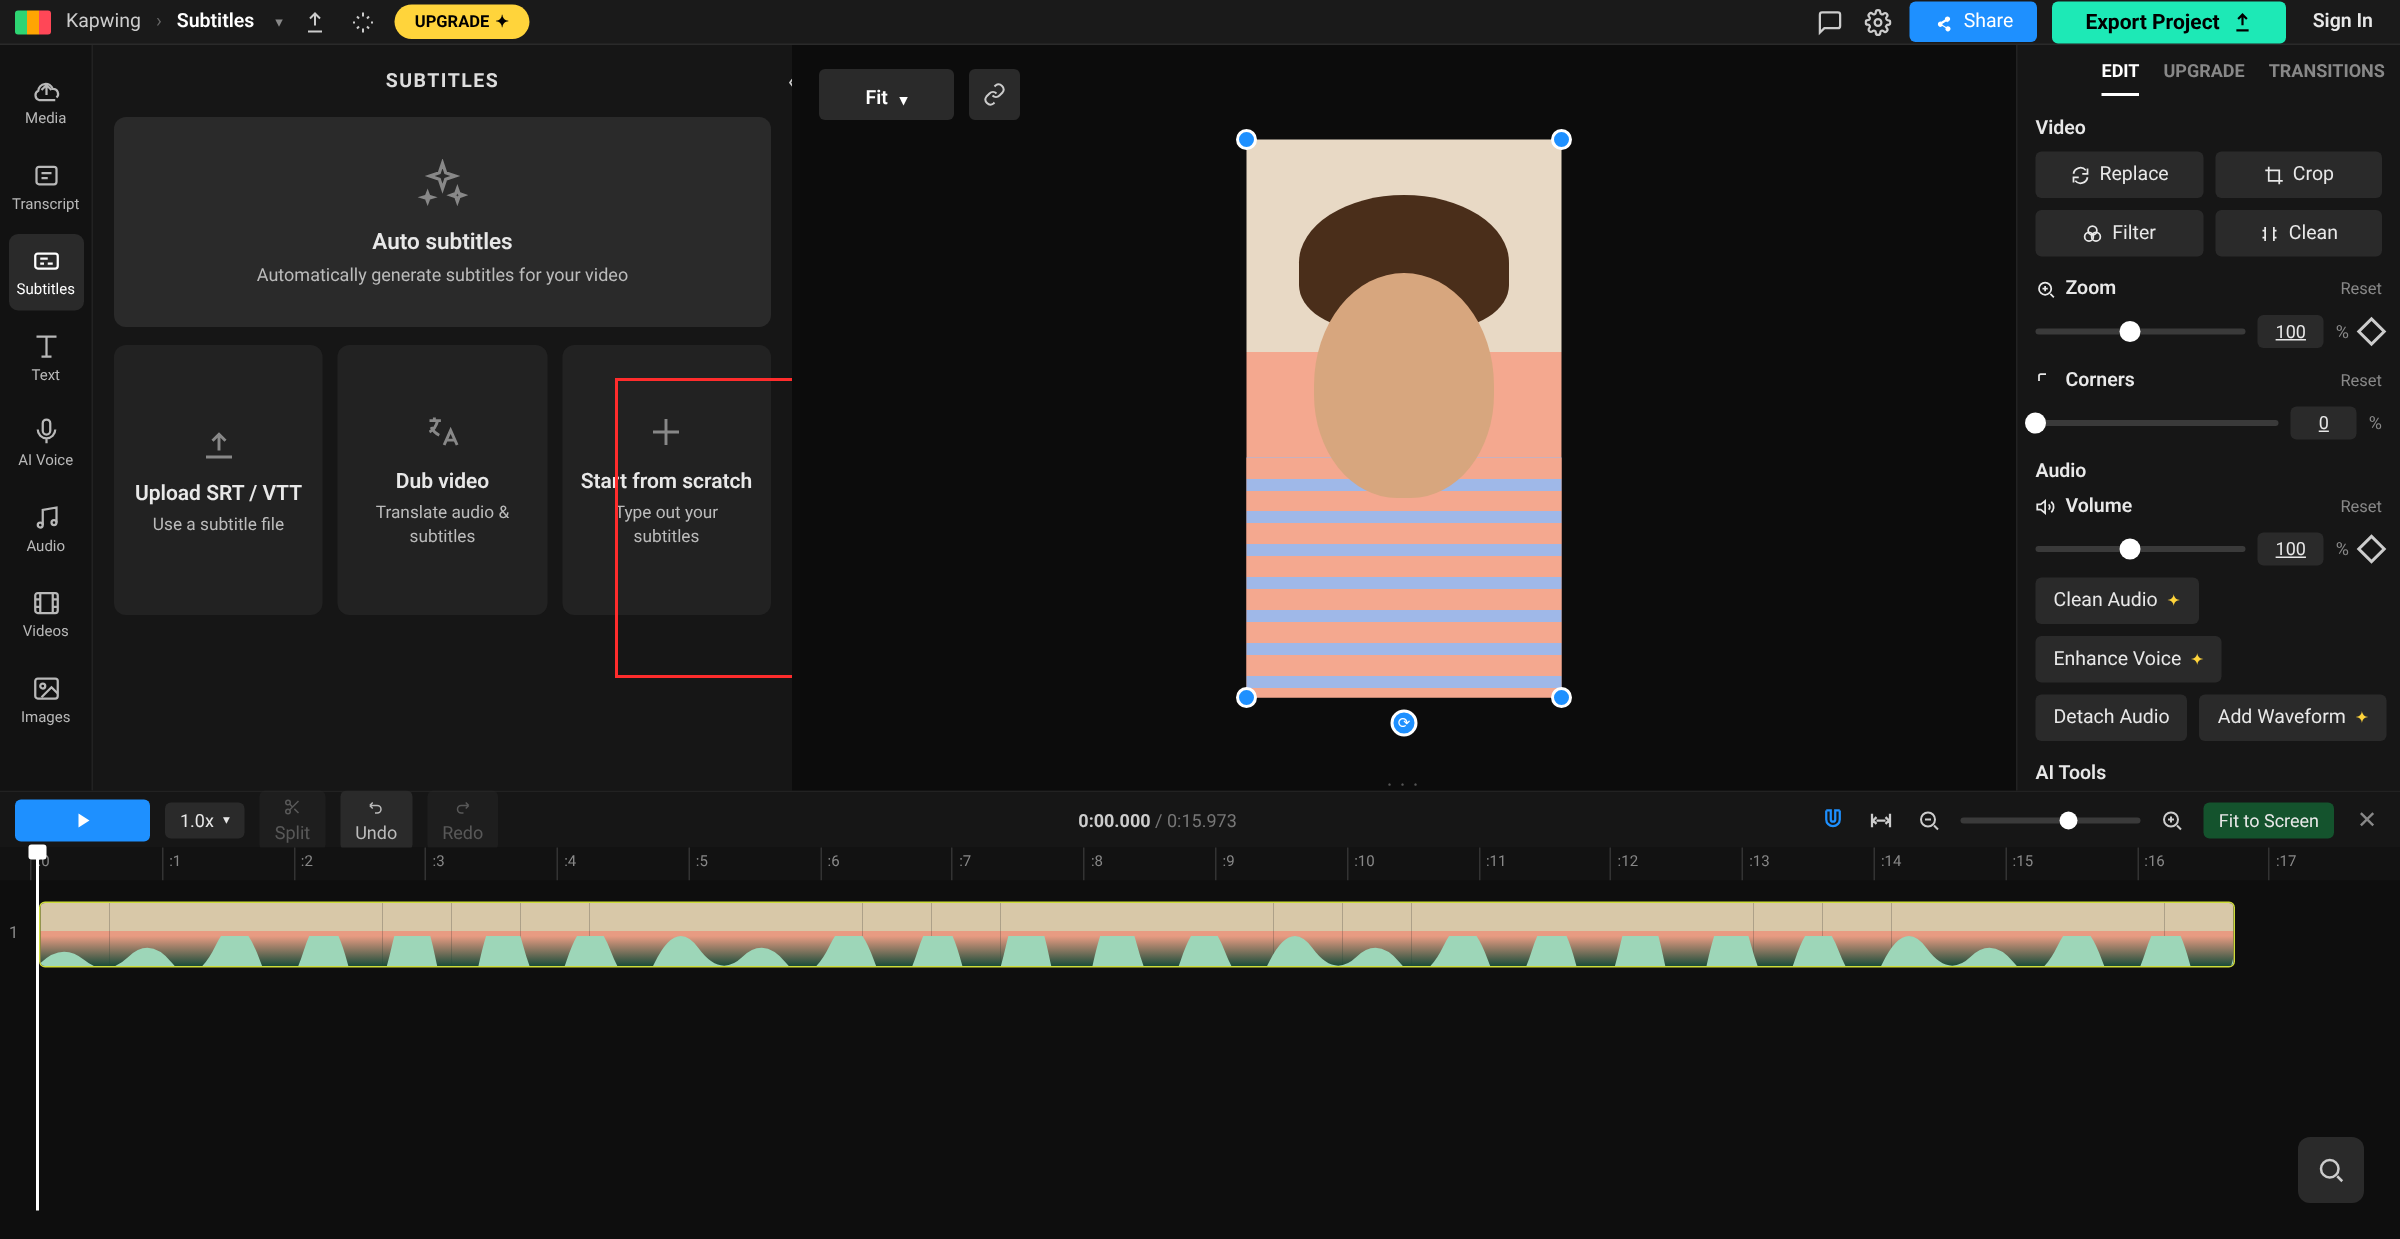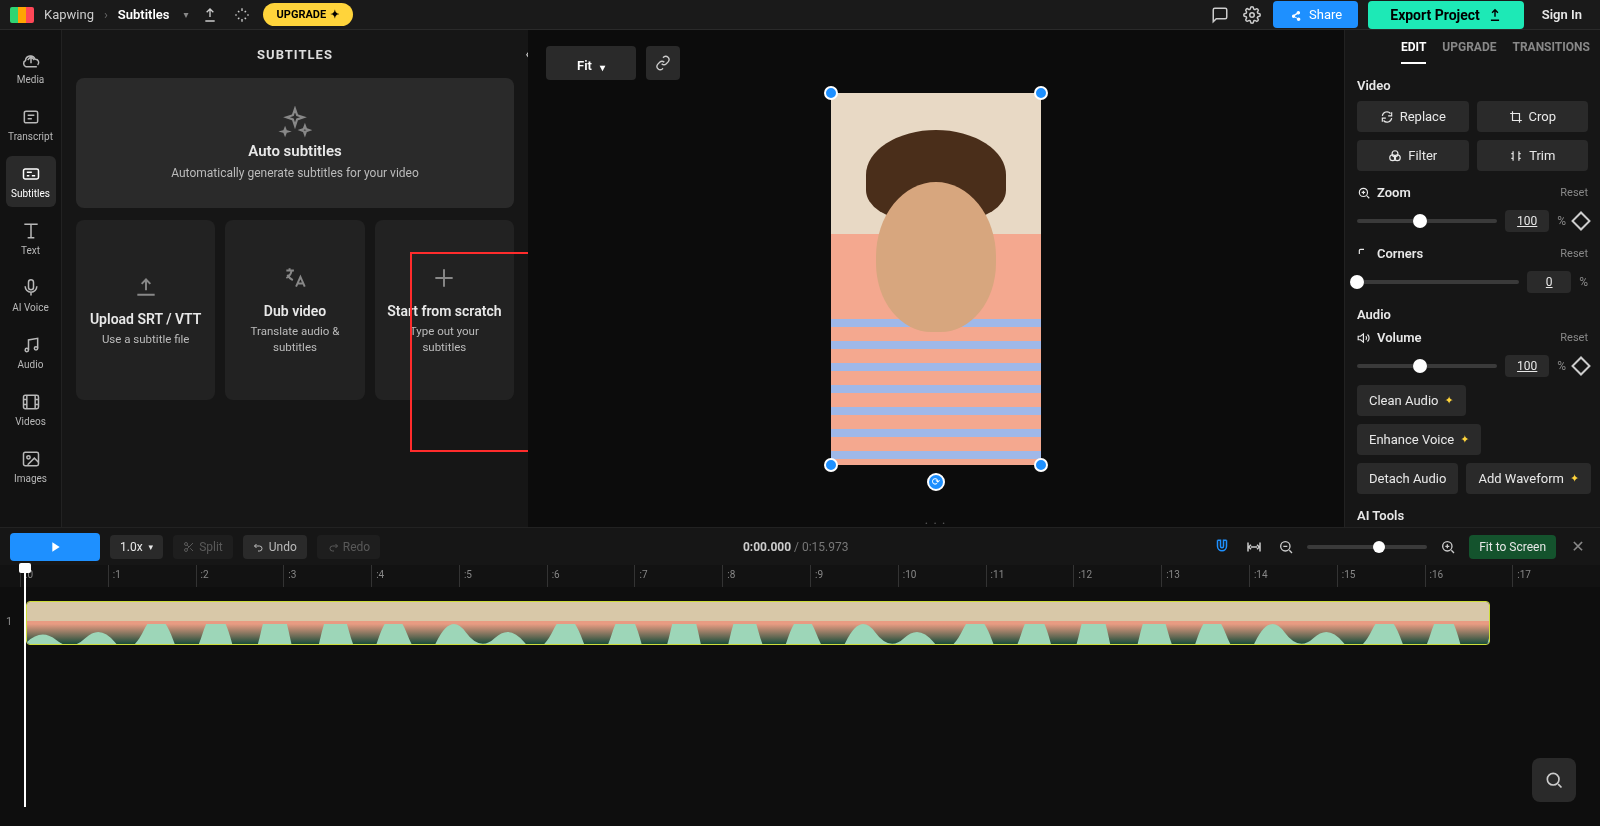--- a/index.html
+++ b/index.html
@@ -25,21 +25,21 @@
 .navitem { width:50px; display:flex; flex-direction:column; align-items:center; gap:4px; padding:8px 0; border-radius:6px; cursor:pointer; color:#b8b8b8;}
 .navitem.active { background:#2a2a2a; color:#fff;}
 .navlabel { font-size:10px;}
 .navicon { width:20px; height:20px;}
 
 
 .subpanel { width:466px; background:#161616; position:relative; padding:0 14px;}
 .subpanel-hdr { height:48px; display:flex; align-items:center; justify-content:center; font-size:13px; font-weight:700; letter-spacing:1px; color:#ddd;}
 .collapse-chev { position:absolute; right:-2px; top:14px; color:#ccc; cursor:pointer; font-size:16px;}
 .autocard { background:#2a2a2a; border-radius:8px; padding:28px 20px; text-align:center; color:#bbb; cursor:pointer; margin-bottom:12px;}
-.autocard .big { font-size:15px; font-weight:600; color:#e8e8e8; margin-top:2px;}
+.autocard .big { font-size:15px; font-weight:600; color:#e8e8e8; margin-top:12px;}
 .autocard .sub { font-size:12px; margin-top:6px;}
 .cards-row { display:flex; gap:10px;}
 .card { flex:1; background:#222; border-radius:8px; text-align:center; padding:26px 12px; cursor:pointer; color:#bbb; display:flex; flex-direction:column; align-items:center; justify-content:center; min-height:180px;}
 .card .ct { font-size:14px; font-weight:600; color:#e8e8e8; margin-top:12px;}
 .card .cs { font-size:11.5px; margin-top:4px; line-height:1.4;}
 .highlight-box { position:absolute; border:2px solid #ff2c2c; pointer-events:none;}
 .panel-dots { position:absolute; right:-4px; top:270px; color:#555; font-size:10px; letter-spacing:-2px;}
 
 
 .canvas { flex:1; background:#0c0c0c; position:relative;}
@@ -69,21 +69,21 @@
 .valbox { background:#2a2a2a; padding:4px 8px; border-radius:4px; font-size:12px; min-width:44px; text-align:center;text-decoration:underline;}
 .unit { font-size:12px; color:#888;}
 .diamond { width:14px; height:14px; border:2px solid #ccc; transform:rotate(45deg); cursor:pointer;}
 .chip { background:#2a2a2a; padding:8px 12px; border-radius:4px; font-size:13px; cursor:pointer; display:flex; align-items:center; gap:6px; white-space:nowrap;}
 .sparkle { color:#ffd43b; font-size:11px;}
 
 
 .tbar { height:38px; background:#161616; border-top:1px solid #222; display:flex; align-items:center; padding:0 10px; gap:10px;}
 .playbtn { width:90px; height:28px; background:#1e90ff; border-radius:4px; display:flex; align-items:center; justify-content:center; cursor:pointer;}
 .speedbtn { background:#2a2a2a; padding:5px 10px; border-radius:4px; font-size:12px; display:flex; align-items:center; gap:6px; cursor:pointer;}
-.tb { background:#2a2a2a; padding:5px 10px; border-radius:4px; font-size:12px; display:flex; align-items:center; gap:4px; cursor:pointer; color:#bbb;}
+.tb { background:#2a2a2a; padding:5px 10px; border-radius:4px; font-size:12px; display:flex; align-items:center; gap:4px; cursor:pointer; color:#bbb;flex-direction:column;}
 .tb.dis { opacity:.4;}
 .tspacer { flex:1;}
 .time { font-size:12px; color:#ccc;}
 .time .dur { color:#777;}
 .magnet { color:#1e90ff;}
 .tslider { width:120px; height:4px; background:#3a3a3a; border-radius:2px; position:relative;}
 .tslider .thumb { position:absolute; left:60%; top:50%; transform:translate(-50%,-50%); width:12px; height:12px; background:#fff; border-radius:50%;}
 .fitscreen { background:#14532d; padding:5px 10px; border-radius:4px; font-size:12px; cursor:pointer;}
 .closet { width:24px; height:24px; display:flex; align-items:center; justify-content:center; cursor:pointer; color:#888;}
 
@@ -310,21 +310,21 @@
               <circle cx="12" cy="8" r="5"></circle>
               <circle cx="8" cy="15" r="5"></circle>
               <circle cx="16" cy="15" r="5"></circle>
             </svg>
             <span>Filter</span>
           </div>
         <div class="rbtn">
             <svg width="14" height="14" viewBox="0 0 24 24" fill="none" stroke="currentColor" stroke-width="2">
               <path d="M7 4v16M17 4v16M4 8h3M4 16h3M17 8h3M17 16h3"></path>
             </svg>
-            <span>Trim</span>
+            <span>Clean</span>
           </div>
       </div>
     </div>
 
     <div class="rsection">
       <div style="display:flex;align-items:center">
           <svg width="14" height="14" viewBox="0 0 24 24" fill="none" stroke="currentColor" stroke-width="2" style="margin-right:6px">
             <circle cx="11" cy="11" r="7"></circle>
             <path d="M21 21l-4-4M8 11h6M11 8v6"></path>
           </svg>

